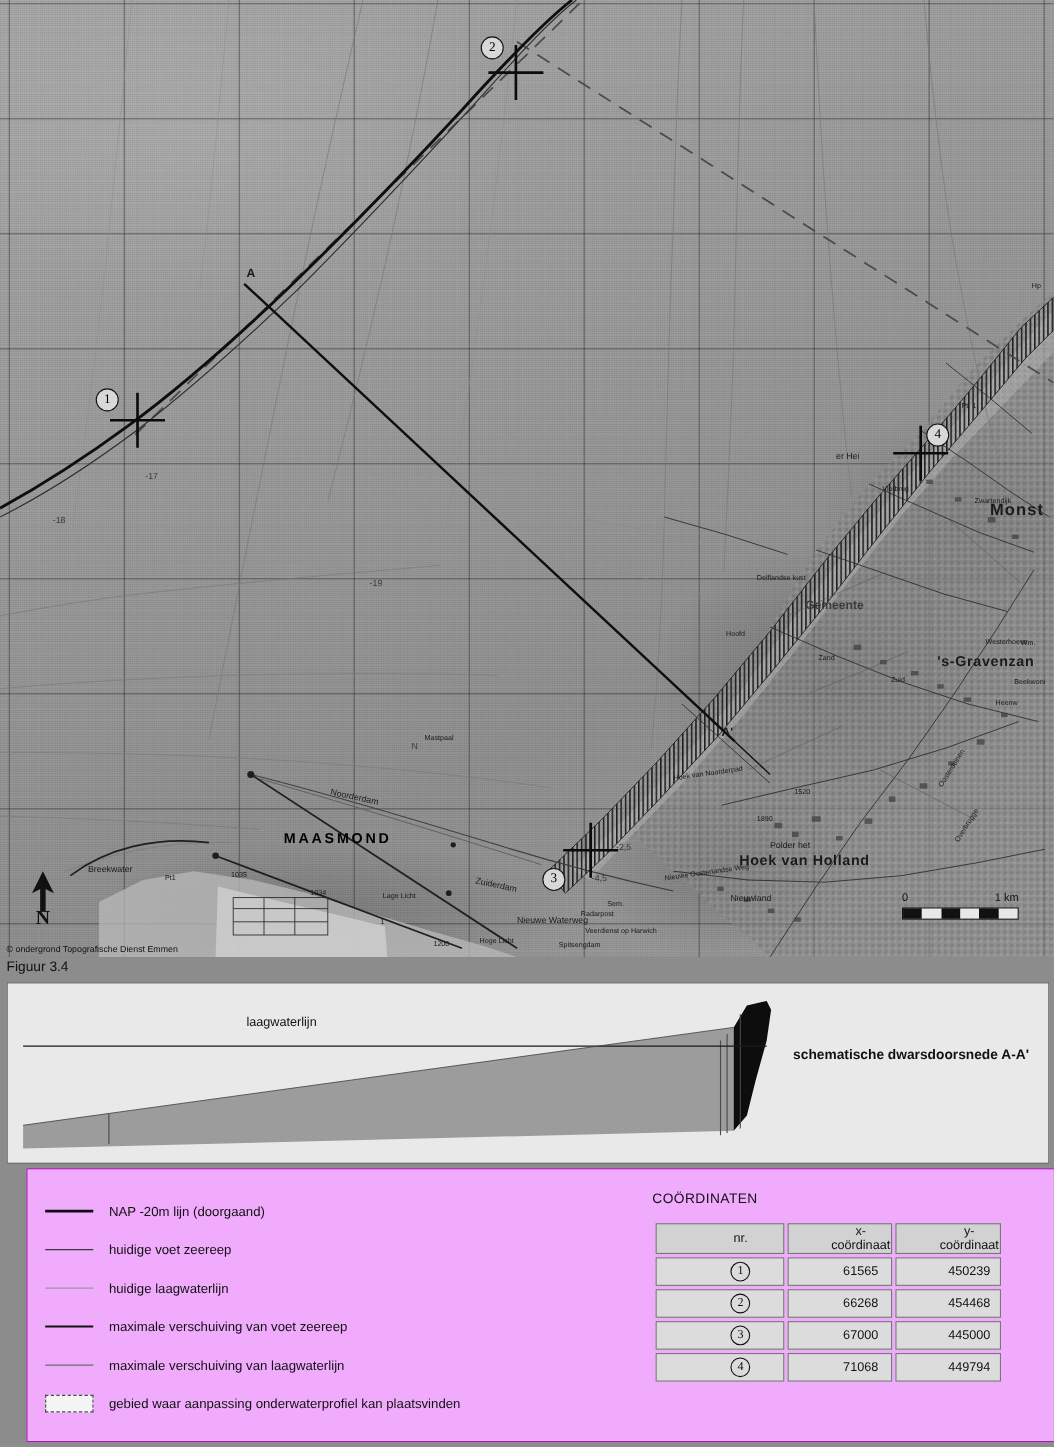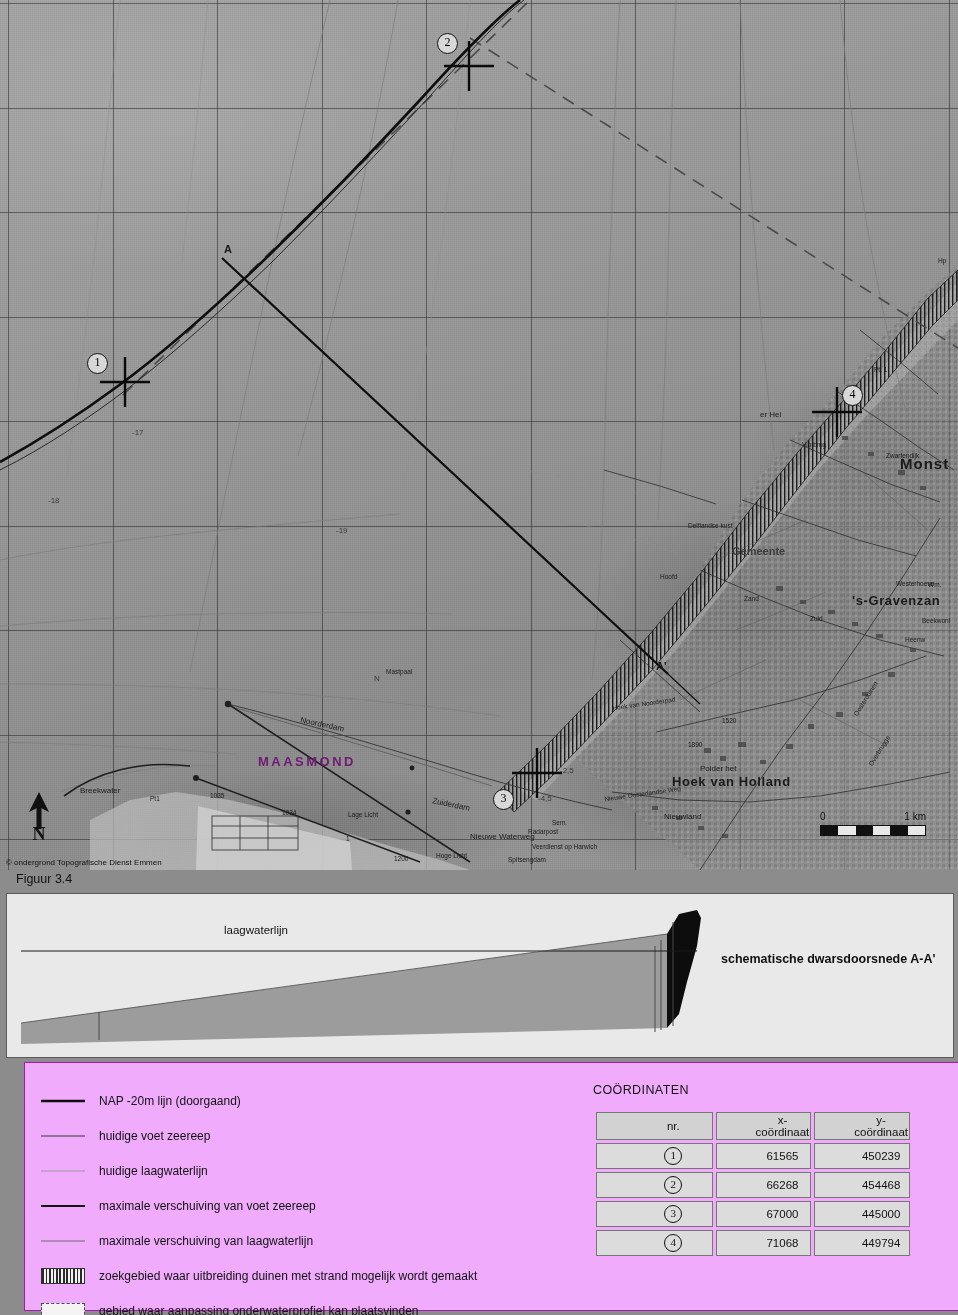--- a/index.html
+++ b/index.html
@@ -60,21 +60,21 @@
   .map-label {
     position: absolute;
     color: #1a1a1a;
     white-space: nowrap;
     pointer-events: none;
   }
   .lbl-city   { font-size: 15px; font-weight: bold; letter-spacing: 1px; }
   .lbl-town   { font-size: 13px; font-weight: bold; letter-spacing: .6px; }
   .lbl-small  { font-size: 8px; }
   .lbl-tiny   { font-size: 6.5px; }
-  .lbl-water  { font-size: 13px; font-weight: bold; letter-spacing: 2.5px; color: #701a75; }
+  .lbl-water  { font-size: 13px; font-weight: bold; letter-spacing: 2.5px; color: #000000; }
   .lbl-sect   { font-size: 11px; font-weight: bold; }
   .lbl-depth  { font-size: 8px; color: #3a3a3a; }
 
   .marker-num {
     position: absolute;
     width: 19px; height: 19px;
     border: 1.5px solid #111;
     border-radius: 50%;
     background: #d8d8d8;
     color: #000;
@@ -88,21 +88,20 @@
     position: absolute;
     left: 6px; bottom: 3px;
     font-size: 8px;
     color: #111;
   }
   .figcap {
     position: absolute;
     left: 6px; top: 872px;
     font-size: 12.5px;
     color: #111;
-    margin-left: 10px;
   }
 
   
   .north {
     position: absolute;
     left: 22px; bottom: 24px;
     width: 34px; height: 56px;
   }
 
   
@@ -453,21 +452,21 @@
     <div class="map-label lbl-tiny" style="left:722px; top:717px;">1520</div>
     <div class="map-label lbl-tiny" style="left:688px; top:741px;">1890</div>
     <div class="map-label lbl-tiny" style="left:604px; top:790px; transform:rotate(-8deg);">Nieuwe  Oosterlandse  Weg</div>
     <div class="map-label lbl-tiny" style="left:612px; top:700px; transform:rotate(-8deg);">Hoek  van  Noorderpad</div>
     <div class="map-label lbl-tiny" style="left:846px; top:695px; transform:rotate(-58deg);">Oosterduinen</div>
     <div class="map-label lbl-tiny" style="left:862px; top:747px; transform:rotate(-58deg);">Overbrugge</div>
     <div class="map-label lbl-tiny" style="left:928px; top:581px;">Wm.</div>
     <div class="map-label lbl-tiny" style="left:810px; top:615px;">Zuid</div>
 
     <div class="map-label lbl-depth" style="left:132px; top:428px;">-17</div>
-    <div class="map-label lbl-depth" style="left:48px;  top:496px;">-18</div>
+    <div class="map-label lbl-depth" style="left:48px;  top:468px;">-18</div>
     <div class="map-label lbl-depth" style="left:336px; top:526px;">-19</div>
     <div class="map-label lbl-depth" style="left:538px; top:794px;">-4,5</div>
     <div class="map-label lbl-depth" style="left:560px; top:766px;">-2,5</div>
     <div class="map-label lbl-depth" style="left:374px; top:674px;">N</div>
 
     <div class="north">
       <svg width="34" height="56" viewBox="0 0 34 56">
         <path d="M17,2 L27,22 L17,17 L7,22 Z" fill="#111"></path>
         <rect x="14.5" y="17" width="5" height="22" fill="#111"></rect>
         <text x="17" y="50" font-family="Liberation Serif, serif" font-size="18" font-weight="bold" fill="#111" text-anchor="middle">N</text>
@@ -558,26 +557,20 @@
 
       <div class="legend-row">
         <div class="legend-key">
           <svg class="key-line" width="44" height="8">
             <path d="M0,4 L44,4" stroke="#6d6d6d" stroke-width="1"></path>
           </svg>
         </div>
         <div class="legend-label">maximale verschuiving van laagwaterlijn</div>
       </div>
 
-      <div class="legend-row">
-        <div class="legend-key">
-          <div class="key-hatch"></div>
-        </div>
-        <div class="legend-label">zoekgebied waar uitbreiding duinen met strand mogelijk wordt gemaakt</div>
-      </div>
 
       <div class="legend-row">
         <div class="legend-key">
           <div class="key-dash"></div>
         </div>
         <div class="legend-label">gebied waar aanpassing onderwaterprofiel kan plaatsvinden</div>
       </div>
 
     </div>
 

